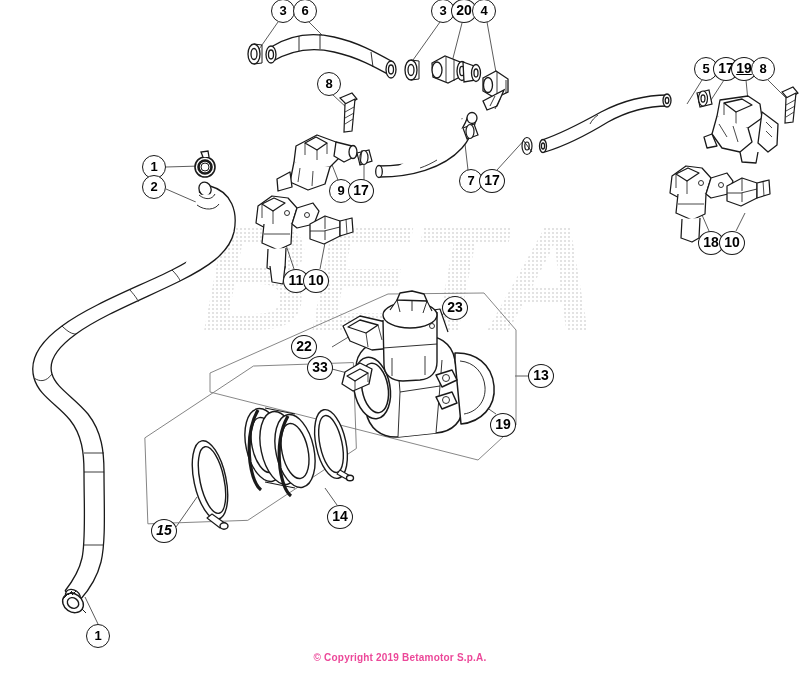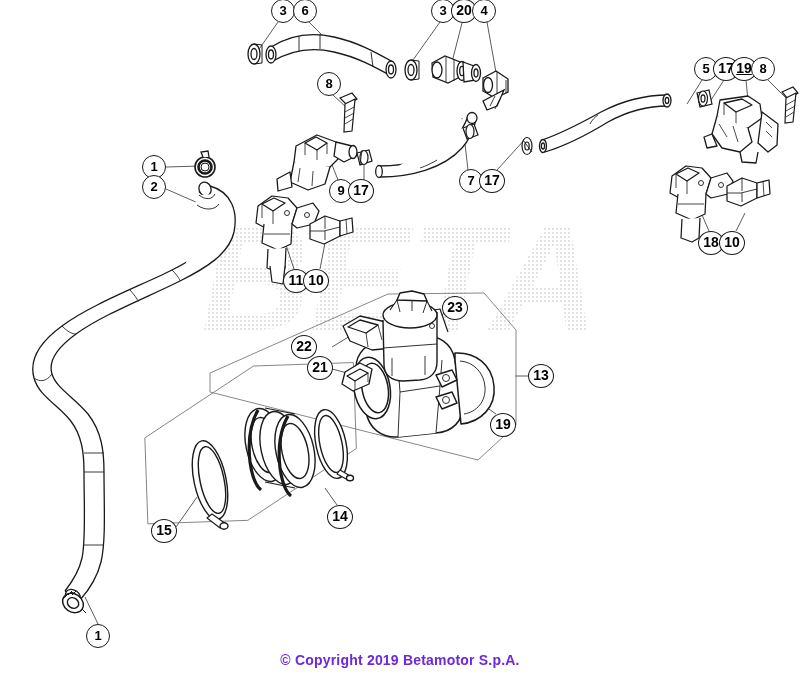--- a/index.html
+++ b/index.html
@@ -24,23 +24,23 @@
     width: 800px;
     height: 677px;
   }
   .cp-text {
     position: absolute;
     left: 0;
     top: 652px;
     width: 800px;
     text-align: center;
     font-family: "Liberation Sans", sans-serif;
-    font-size: 14px;
+    font-size: 10px;
     font-weight: bold;
-    color: #6d28d9;
+    color: #ec4899;
     letter-spacing: 0.2px;
   }
   
   .callout {
     position: absolute;
     width: 24px;
     height: 24px;
     margin-left: -12px;
     margin-top: -12px;
     border: 1.6px solid #1a1a1a;
@@ -445,23 +445,23 @@
       <div class="callout" style="left: 341px; top: 191px;">9</div>
       <div class="callout wide" style="left: 361px; top: 191px;">17</div>
       <div class="callout" style="left: 154px; top: 167px;">1</div>
       <div class="callout" style="left: 154px; top: 187px;">2</div>
       <div class="callout wide" style="left: 296px; top: 281px;">11</div>
       <div class="callout wide" style="left: 316px; top: 281px;">10</div>
       <div class="callout wide" style="left: 711px; top: 243px;">18</div>
       <div class="callout wide" style="left: 732px; top: 243px;">10</div>
       <div class="callout wide" style="left: 455px; top: 308px;">23</div>
       <div class="callout wide" style="left: 304px; top: 347px;">22</div>
-      <div class="callout wide" style="left: 320px; top: 368px;">21</div>
+      <div class="callout wide" style="left: 320px; top: 368px;">33</div>
       <div class="callout wide" style="left: 541px; top: 376px; text-align: center;">13</div>
       <div class="callout wide" style="left: 503px; top: 425px;">19</div>
       <div class="callout wide" style="left: 340px; top: 517px;">14</div>
-      <div class="callout wide" style="left: 164px; top: 531px;">15</div>
+      <div class="callout wide" style="left: 164px; top: 531px; font-style: italic;">15</div>
       <div class="callout" style="left: 98px; top: 636px;">1</div>
     </div>
 
   <div class="cp-text">© Copyright 2019 Betamotor S.p.A.</div>
 
 </div>
 
 </body></html>

